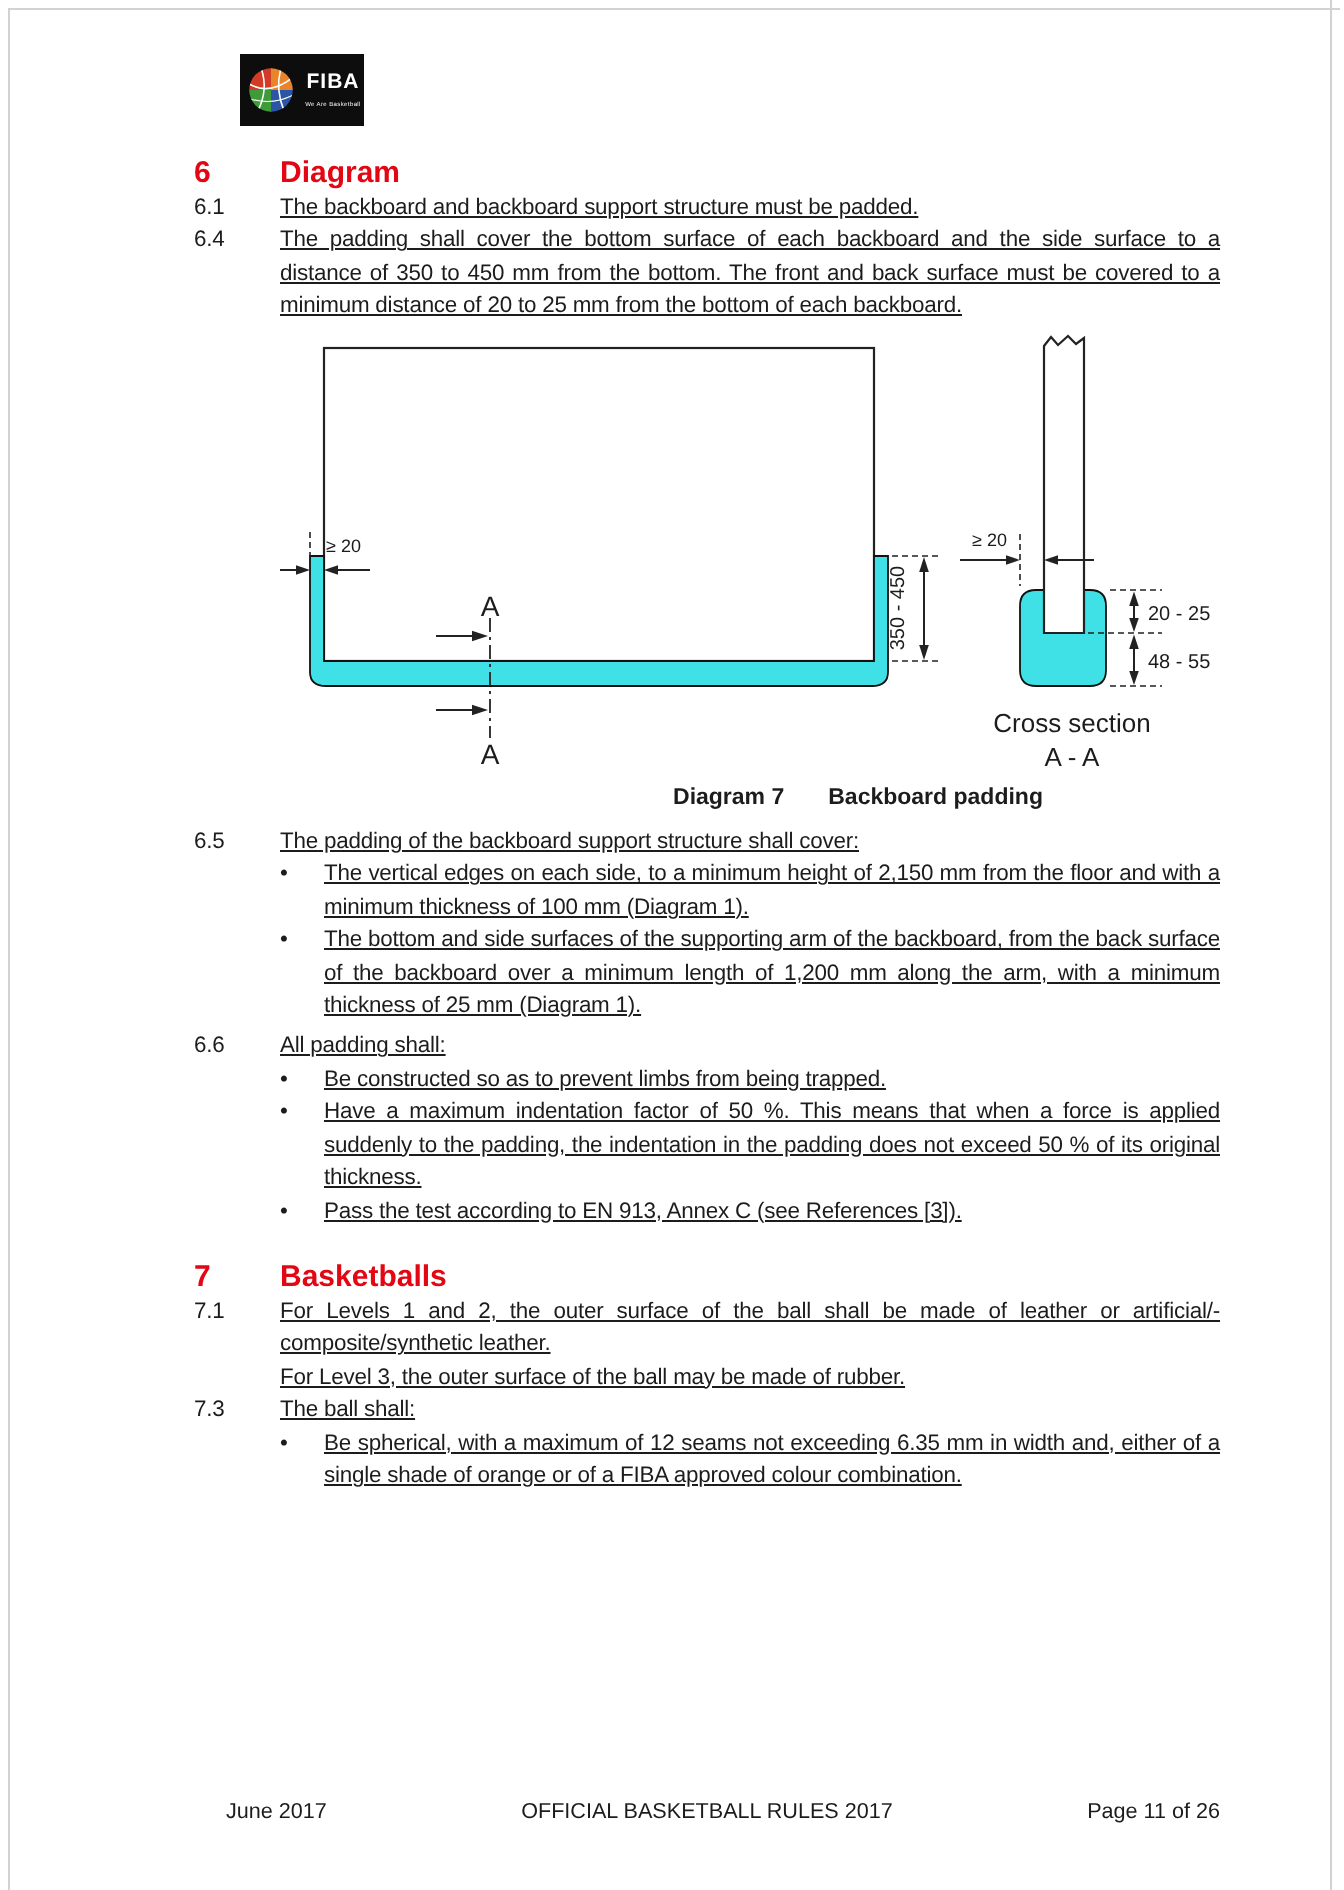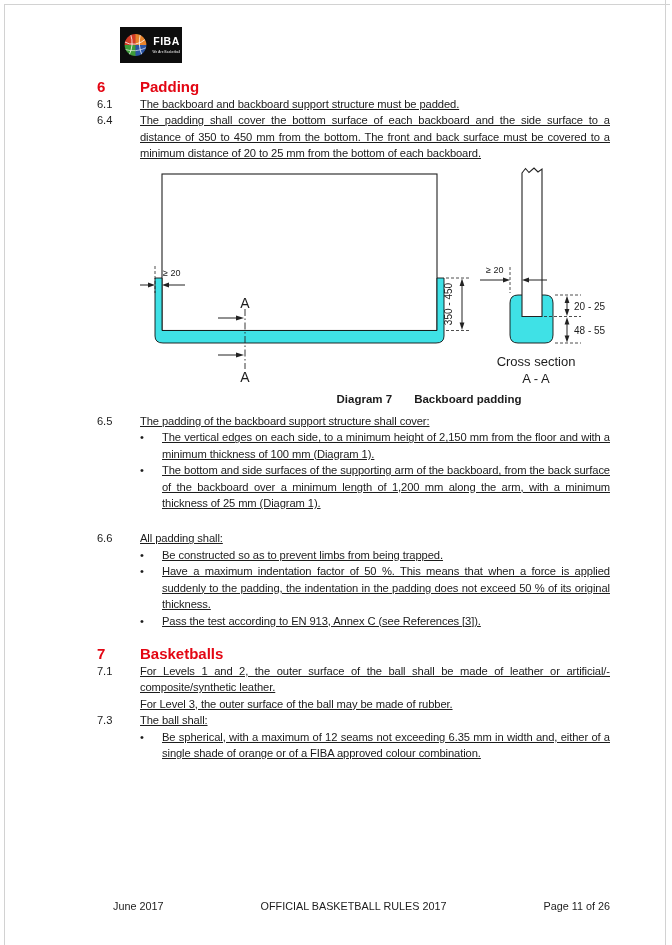--- a/index.html
+++ b/index.html
@@ -73,21 +73,21 @@
     <div class="text-box">
       <div class="brand">FIBA</div>
       <div class="tagline">We Are Basketball</div>
     </div>
   </div>
 
   <div class="content">
 
     <div class="sec-head">
       <span>6</span>
-      <span>Padding</span>
+      <span>Diagram</span>
     </div>
 
     <div class="item">
       <span class="num">6.1</span>
       <div class="txt">The backboard and backboard support structure must be padded.</div>
     </div>
     <div class="item">
       <span class="num">6.4</span>
       <div class="txt">The padding shall cover the bottom surface of each backboard and the side surface to a distance of 350 to 450 mm from the bottom. The front and back surface must be covered to a minimum distance of 20 to 25 mm from the bottom of each backboard.</div>
     </div>
@@ -159,21 +159,21 @@
           <span class="glyph">•</span>
           <div class="txt">The vertical edges on each side, to a minimum height of 2,150 mm from the floor and with a minimum thickness of 100 mm (Diagram 1).</div>
         </div>
         <div class="bullet-row">
           <span class="glyph">•</span>
           <div class="txt">The bottom and side surfaces of the supporting arm of the backboard, from the back surface of the backboard over a minimum length of 1,200 mm along the arm, with a minimum thickness of 25 mm (Diagram 1).</div>
         </div>
       </div>
     </div>
 
-    <div class="item" style="margin-top:19px;">
+    <div class="item" style="margin-top:4px;">
       <span class="num">6.6</span>
       <div>
         <div class="txt">All padding shall:</div>
         <div class="bullet-row">
           <span class="glyph">•</span>
           <div class="txt">Be constructed so as to prevent limbs from being trapped.</div>
         </div>
         <div class="bullet-row">
           <span class="glyph">•</span>
           <div class="txt">Have a maximum indentation factor of 50 %. This means that when a force is applied suddenly to the padding, the indentation in the padding does not exceed 50 % of its original thickness.</div>

